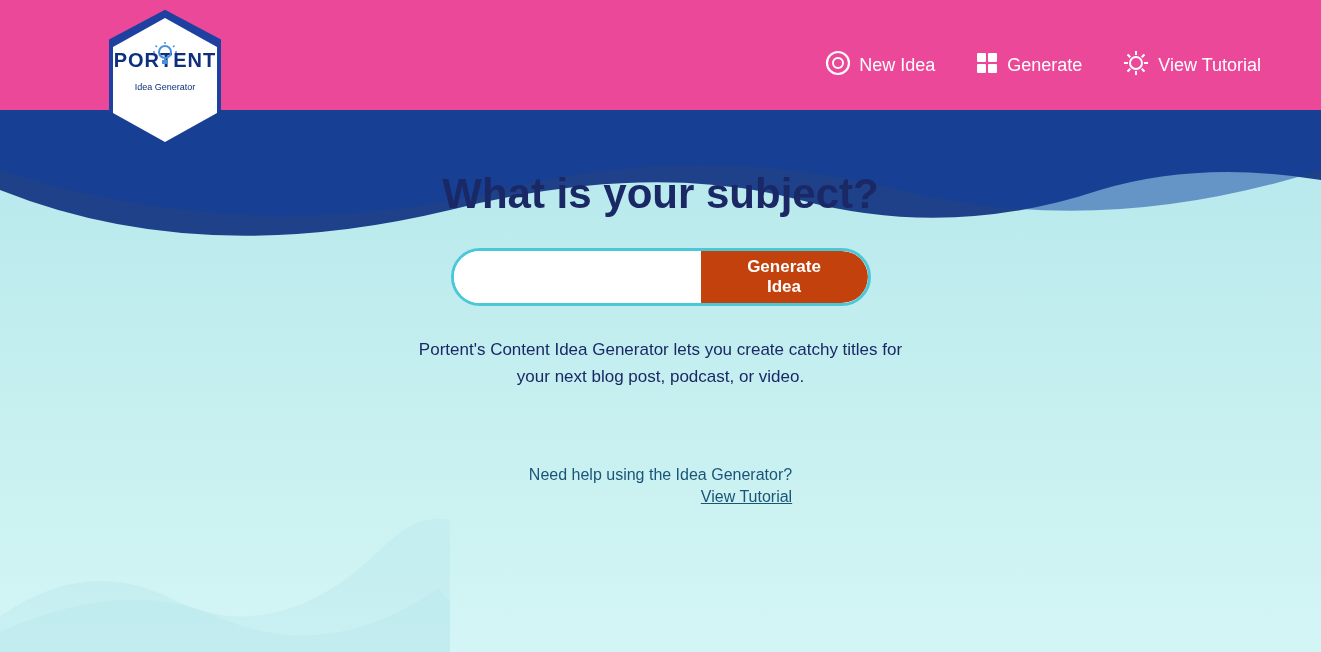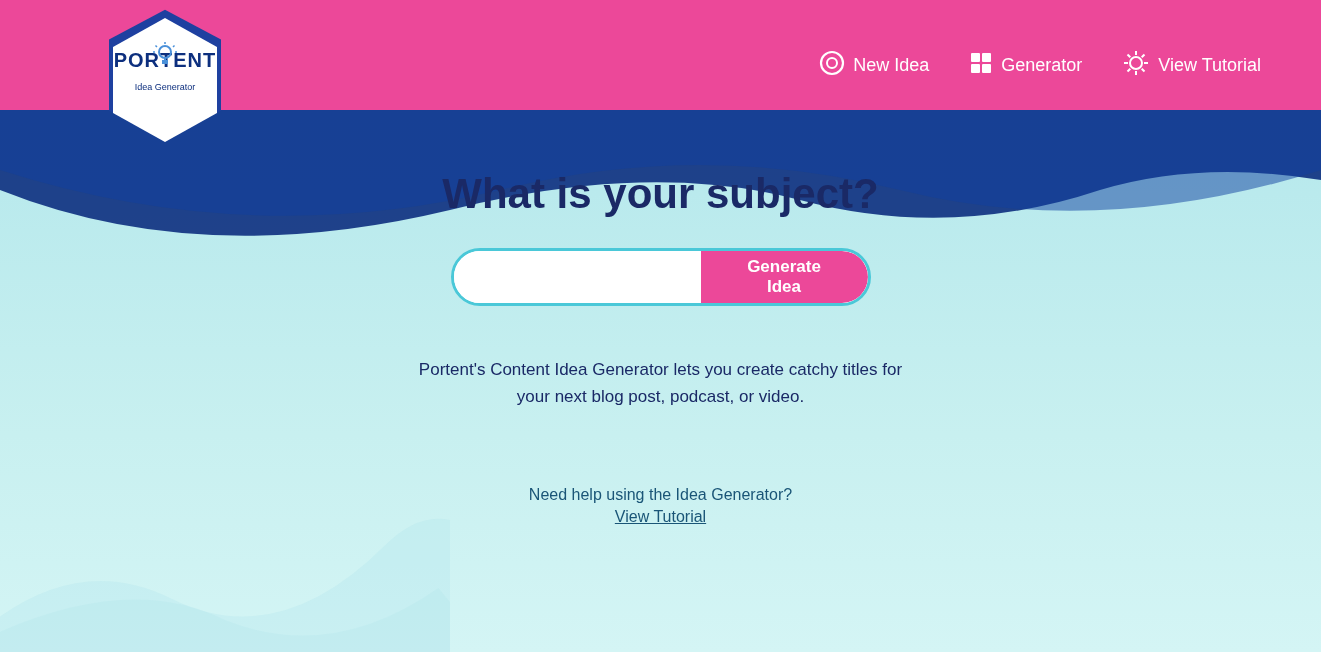--- a/index.html
+++ b/index.html
@@ -127,49 +127,48 @@
     .search-input {
       flex: 1;
       border: none;
       outline: none;
       padding: 0 20px;
       font-size: 16px;
       background: white;
     }
 
     .generate-btn {
-      background: #ec4899;
+      background: #c2410c;
       color: white;
       border: none;
       padding: 0 28px;
       font-size: 17px;
       font-weight: 600;
       cursor: pointer;
       border-radius: 0 28px 28px 0;
     }
 
     
     .desc-text {
       text-align: center;
       max-width: 520px;
       color: #1a2966;
       font-size: 17px;
       line-height: 1.6;
       margin-bottom: 20px;
-      margin-top: 20px;
     }
 
     .desc-text p {
       margin-bottom: 16px;
     }
 
     
     .help-section {
       margin-top: 40px;
-      text-align: center;
+      text-align: right;
     }
 
     .help-text {
       color: #1a5577;
       font-size: 16px;
       margin-bottom: 4px;
     }
 
     .view-tutorial-link {
       color: #1a5577;
@@ -246,21 +245,21 @@
     </a>
     <a class="nav-item">
       <span class="nav-icon">
         <svg width="24" height="24" viewBox="0 0 24 24">
           <rect x="2" y="2" width="9" height="9" fill="white" rx="1"></rect>
           <rect x="13" y="2" width="9" height="9" fill="white" rx="1"></rect>
           <rect x="2" y="13" width="9" height="9" fill="white" rx="1"></rect>
           <rect x="13" y="13" width="9" height="9" fill="white" rx="1"></rect>
         </svg>
       </span>
-      <span>Generator</span>
+      <span>Generate</span>
     </a>
     <a class="nav-item">
       <span class="nav-icon">
         <svg width="28" height="28" viewBox="0 0 28 28">
           <circle cx="14" cy="14" r="6" fill="none" stroke="white" stroke-width="2"></circle>
           <line x1="14" y1="2" x2="14" y2="6" stroke="white" stroke-width="2"></line>
           <line x1="14" y1="22" x2="14" y2="26" stroke="white" stroke-width="2"></line>
           <line x1="2" y1="14" x2="6" y2="14" stroke="white" stroke-width="2"></line>
           <line x1="22" y1="14" x2="26" y2="14" stroke="white" stroke-width="2"></line>
           <line x1="5.5" y1="5.5" x2="8.3" y2="8.3" stroke="white" stroke-width="2"></line>

